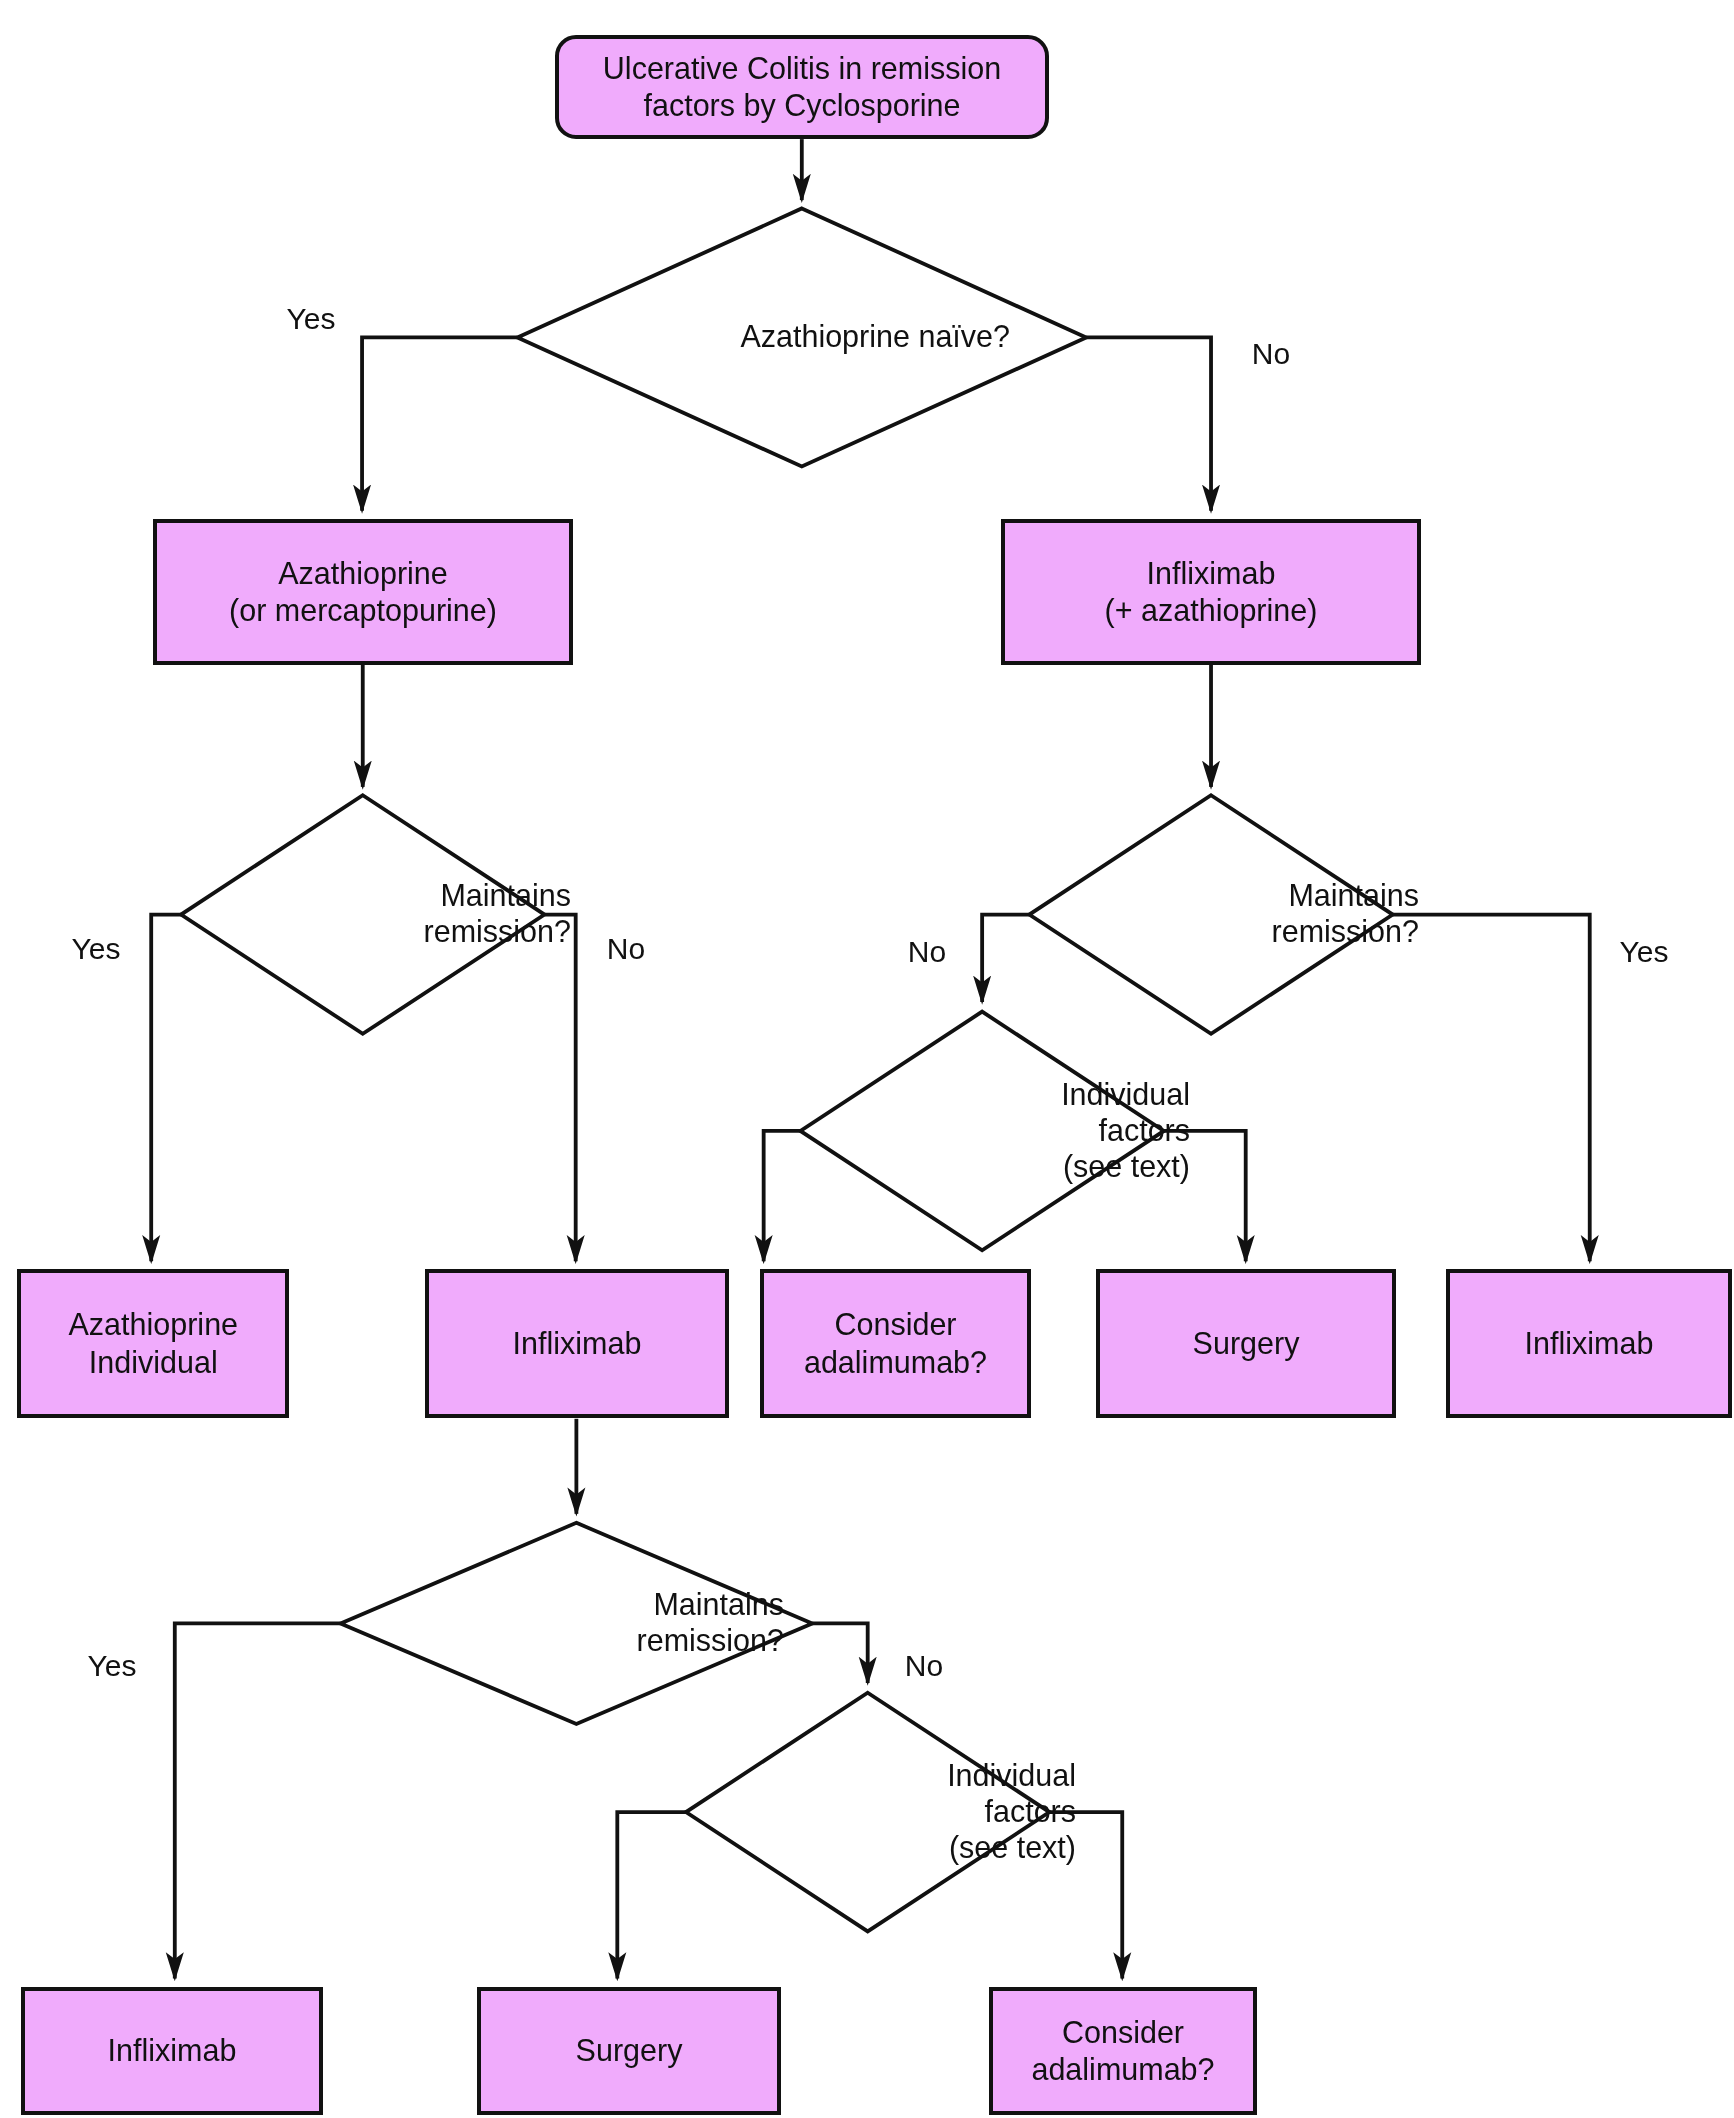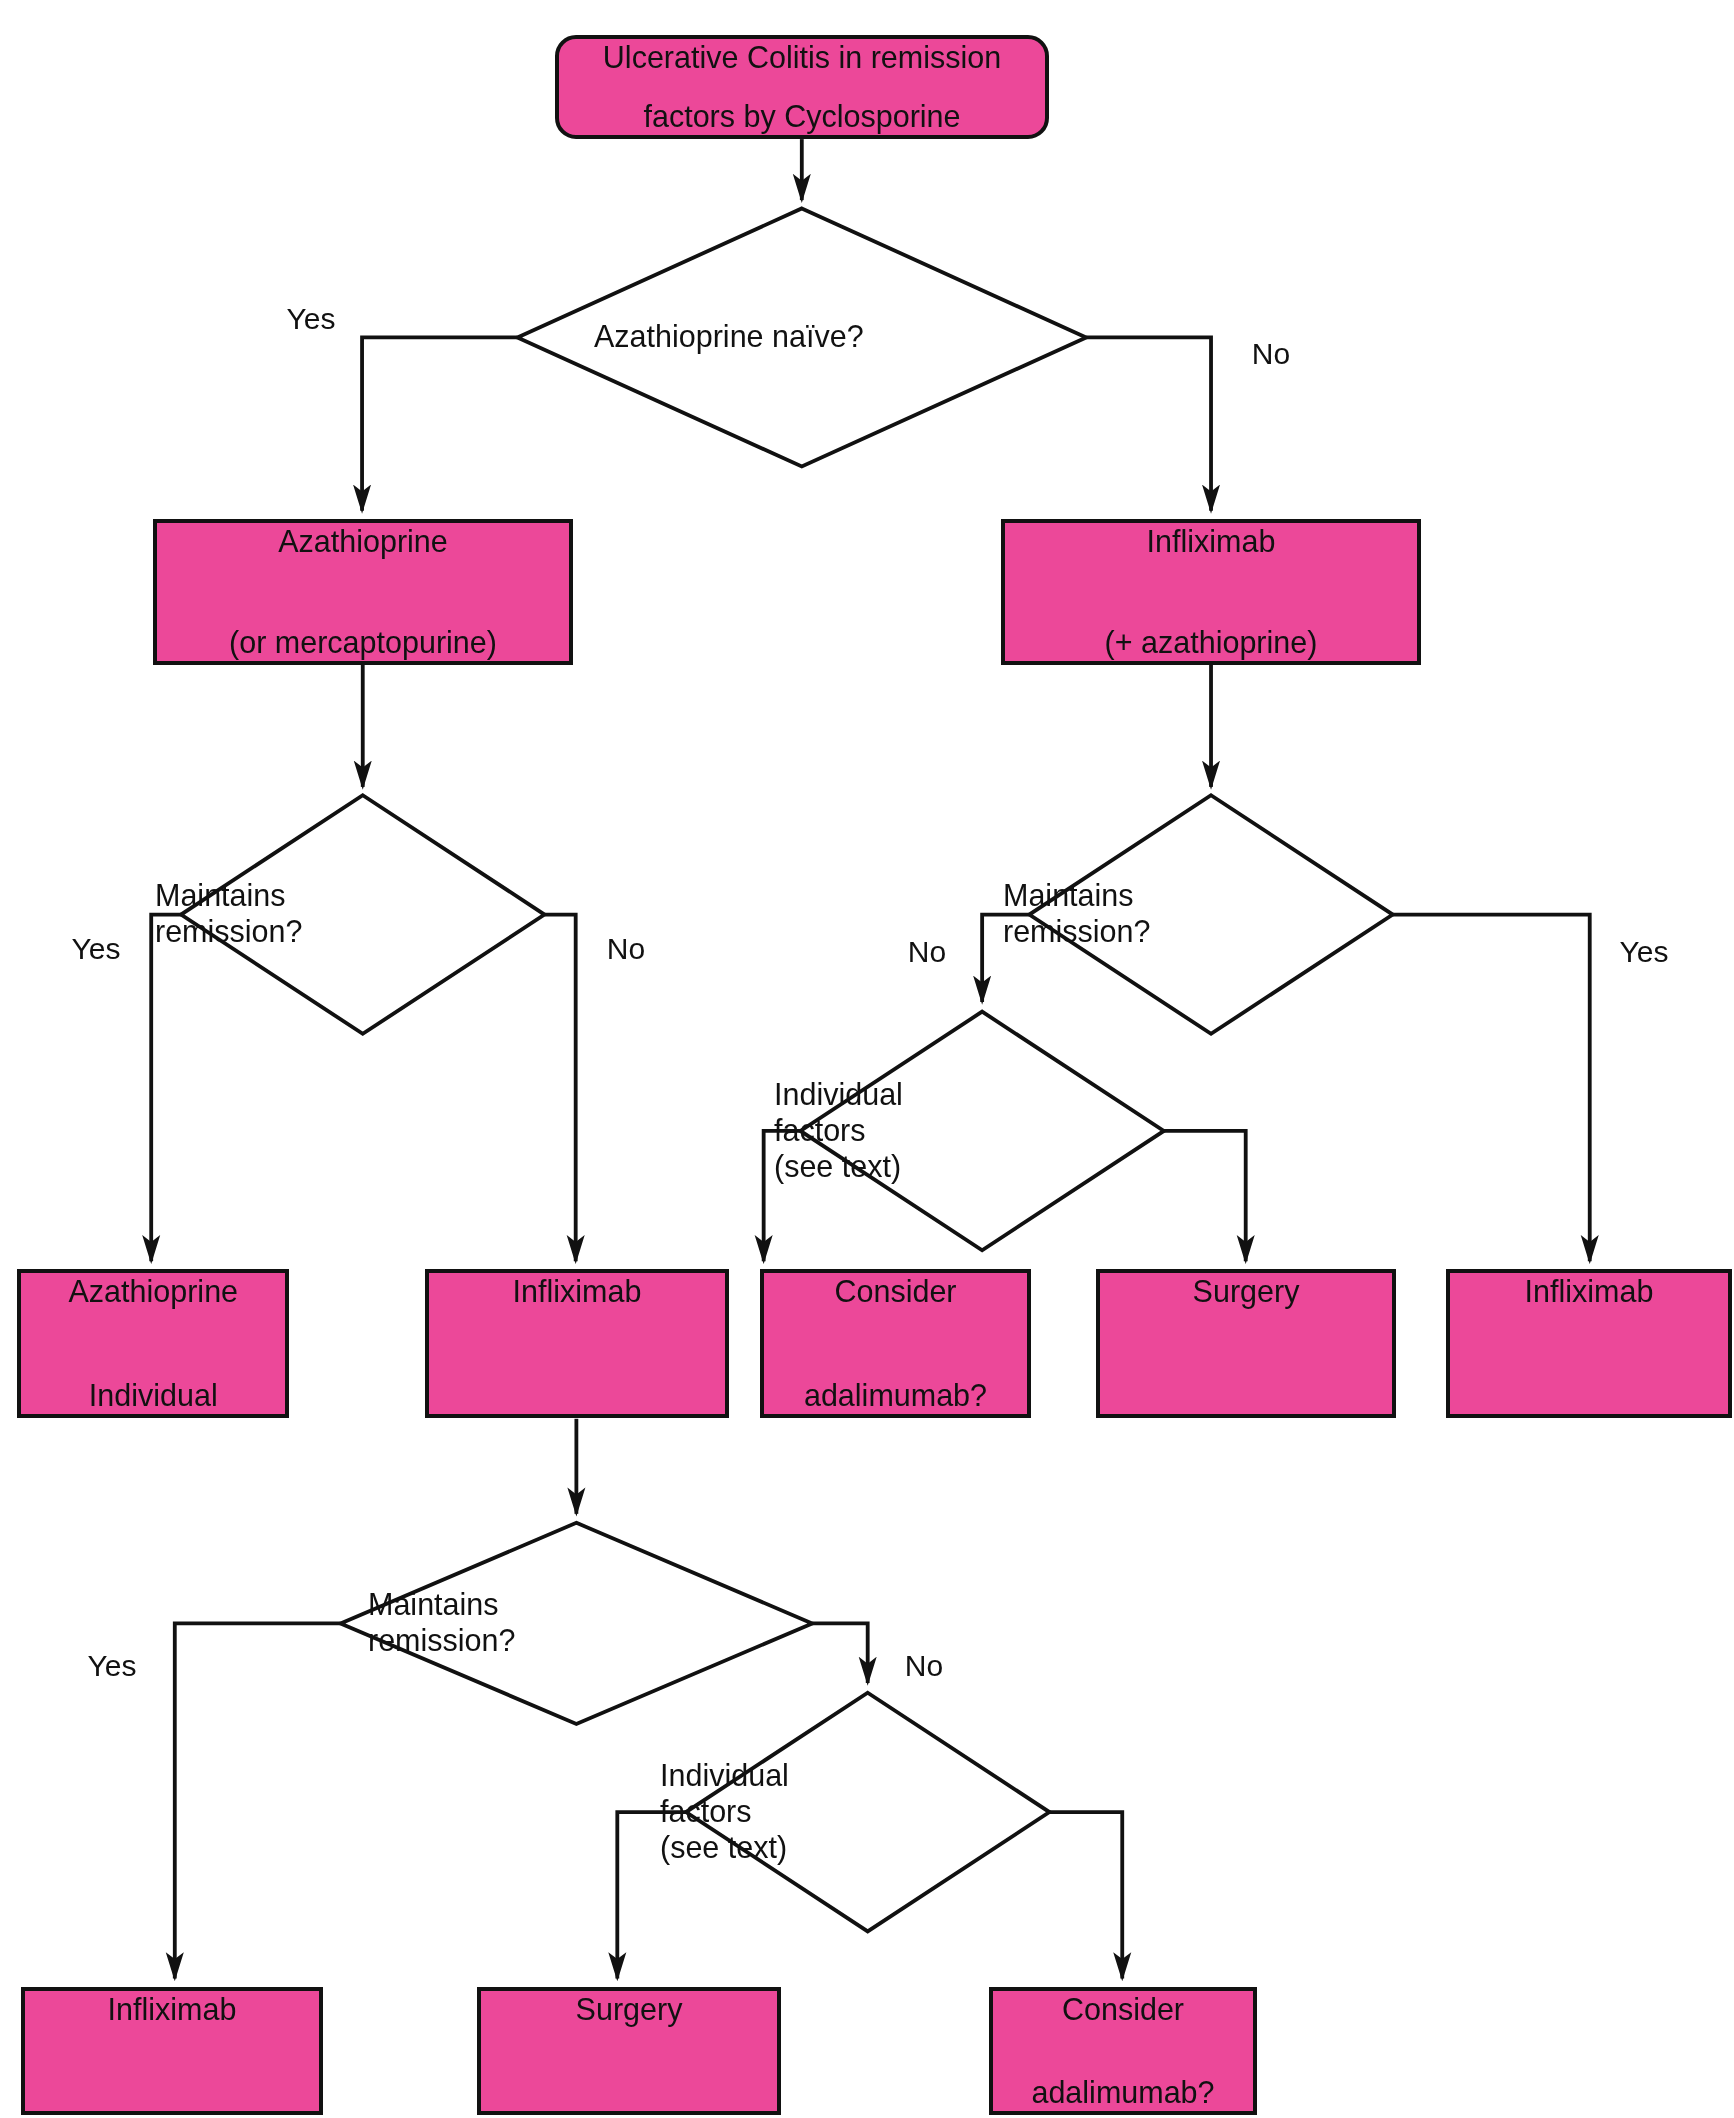--- a/index.html
+++ b/index.html
@@ -18,38 +18,38 @@
   #connector-layer {
     position: absolute;
     left: 0; top: 0;
     width: 1734px;
     height: 2119px;
   }
   .node {
     position: absolute;
     box-sizing: border-box;
     border: 4.2px solid #111111;
-    background: #ec4899;
+    background: #f0abfc;
     display: flex;
     flex-direction: column;
     align-items: center;
-    justify-content: space-between;
+    justify-content: center;
     text-align: center;
     font-size: 30.5px;
     line-height: 1.22;
     letter-spacing: 0px;
   }
   .node.rounded {
     border-radius: 21px;
   }
   .dlabel {
     position: absolute;
     transform: translate(-50%, -50%);
     width: 416px;
-    text-align: left;
+    text-align: right;
     font-size: 30.5px;
     line-height: 1.18;
   }
   .blabel {
     position: absolute;
     transform: translate(-50%, -50%);
     font-size: 30px;
     white-space: nowrap;
   }
   polygon, polyline, line {

